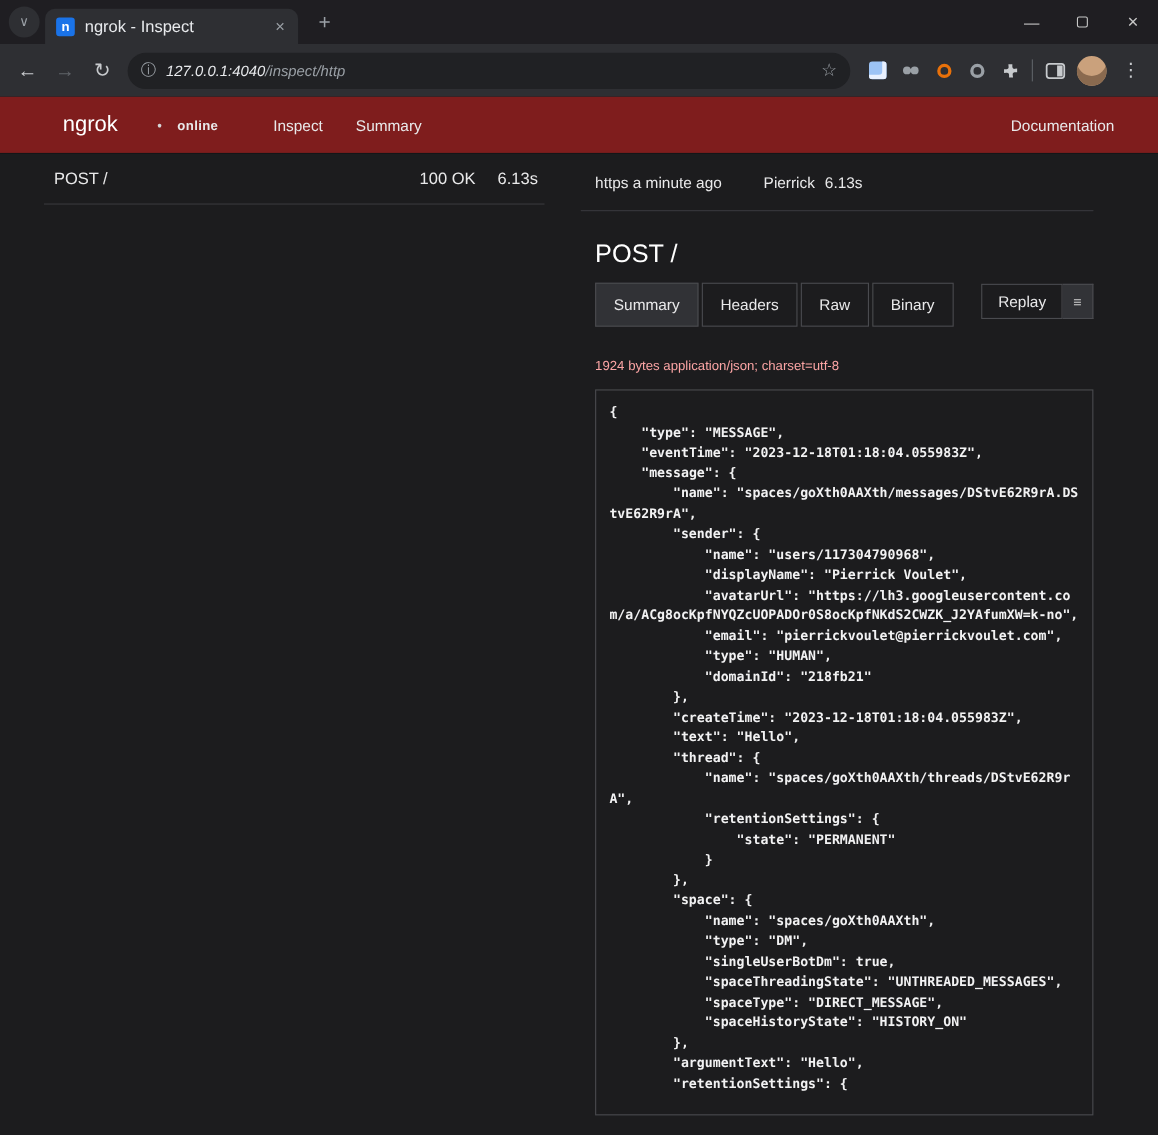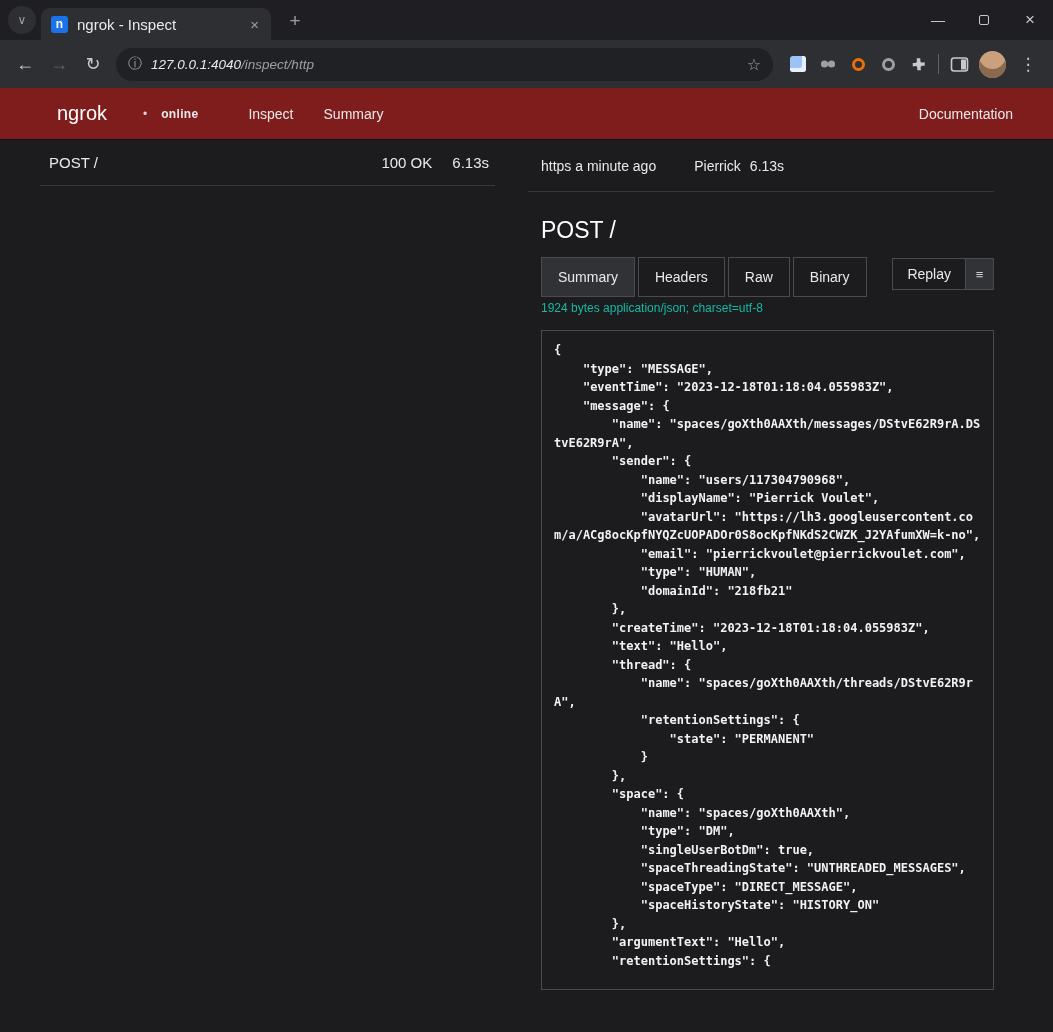--- a/index.html
+++ b/index.html
@@ -75,21 +75,21 @@
   .detail-title { font-size:23px; color:#fff; margin-top:25px; font-weight:normal; }
   .tabs-row { display:flex; margin-top:13px; align-items:flex-start; }
   .tab-btn { border:1px solid #4a4b4f; padding:11px 16px; font-size:14px; color:#e9e9ea; margin-right:3px;
     background:transparent; font-family:inherit; }
   .tab-btn.active { background:#313236; }
   .replay-group { margin-left:auto; display:flex; margin-top:1px; }
   .replay-main { border:1px solid #4a4b4f; padding:7px 14px; font-size:14px; color:#e9e9ea;
     background:transparent; font-family:inherit; }
   .replay-drop { border:1px solid #4a4b4f; border-left:none; width:28px; display:flex; align-items:center;
     justify-content:center; background:#323337; color:#cfcfcf; font-size:13px; }
-  .content-meta { font-size:12px; color:#14b8a6; margin-top:4px; }
+  .content-meta { font-size:12px; color:#fca5a5; margin-top:28px; }
   .code-block { border:1px solid #4a4b4f; margin-top:15px; padding:10px 12px;
     font-family:"DejaVu Sans Mono","Liberation Mono",monospace; font-size:12px; font-weight:bold;
     line-height:18.5px; color:#f2f2f3; white-space:pre-wrap; word-break:break-all; min-height:660px; }
 </style>
 </head>
 <body>
 
 <div class="titlebar">
   <div class="tab-search">
     <span>∨</span>

